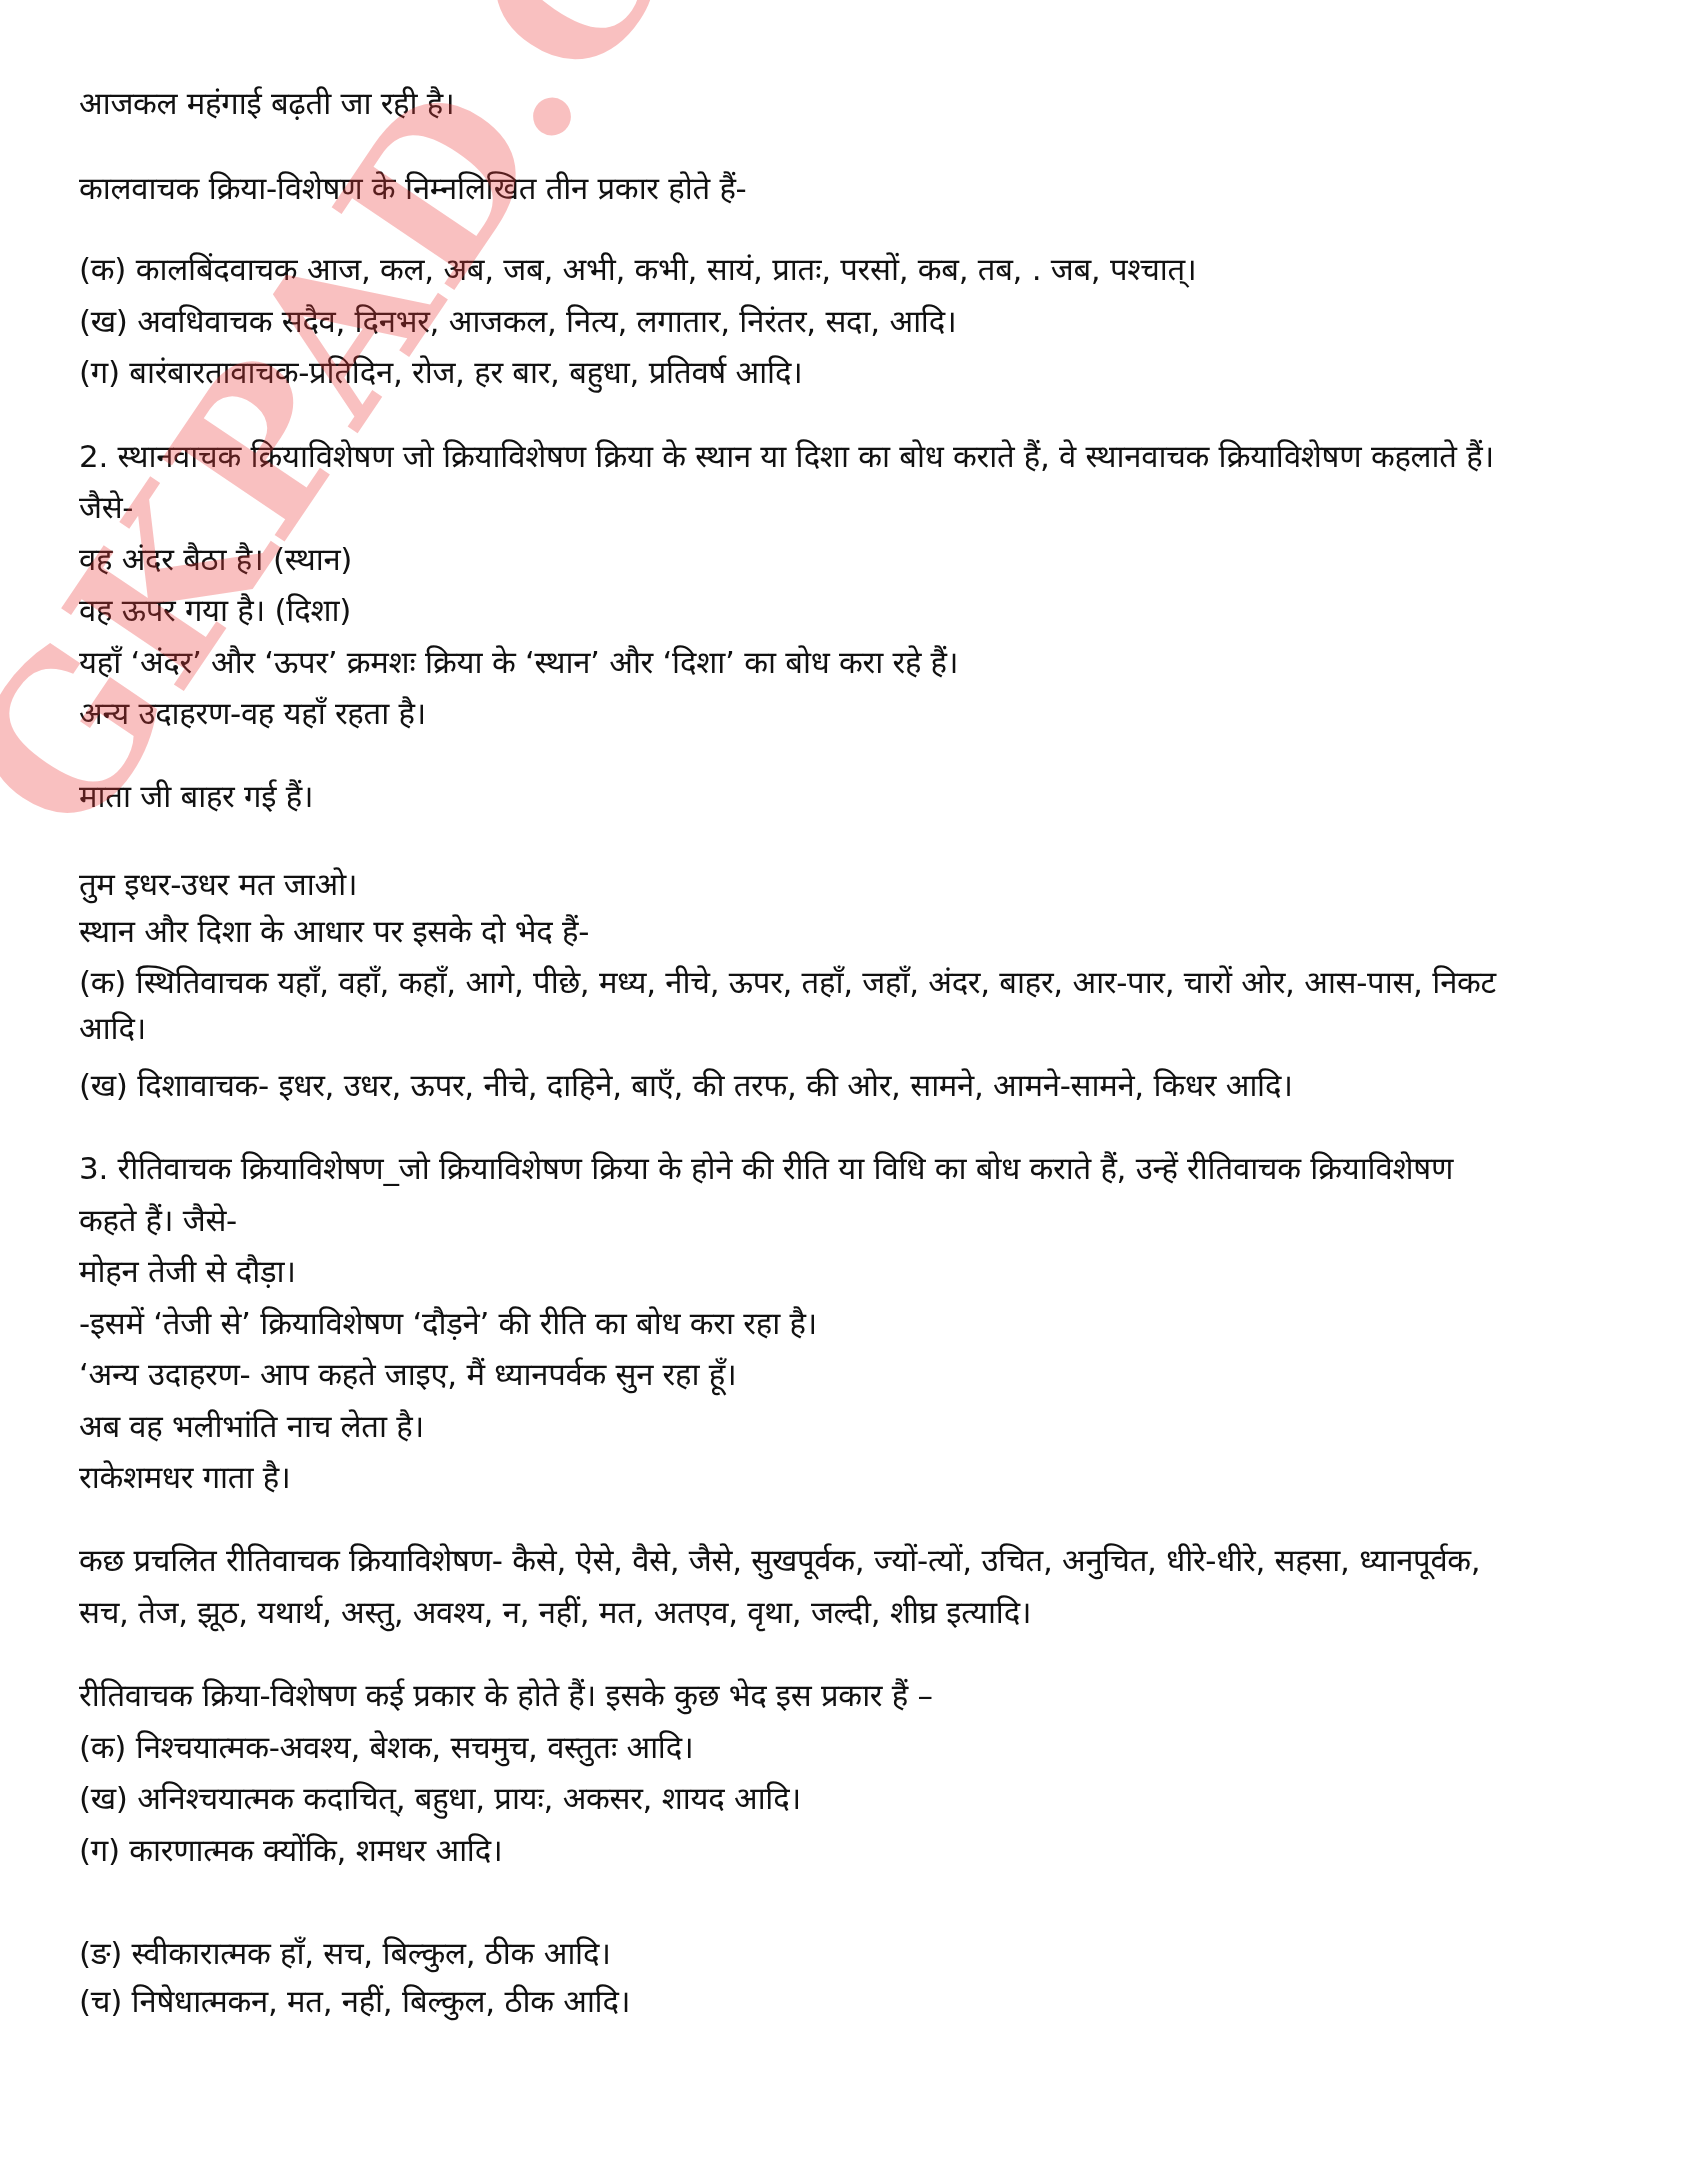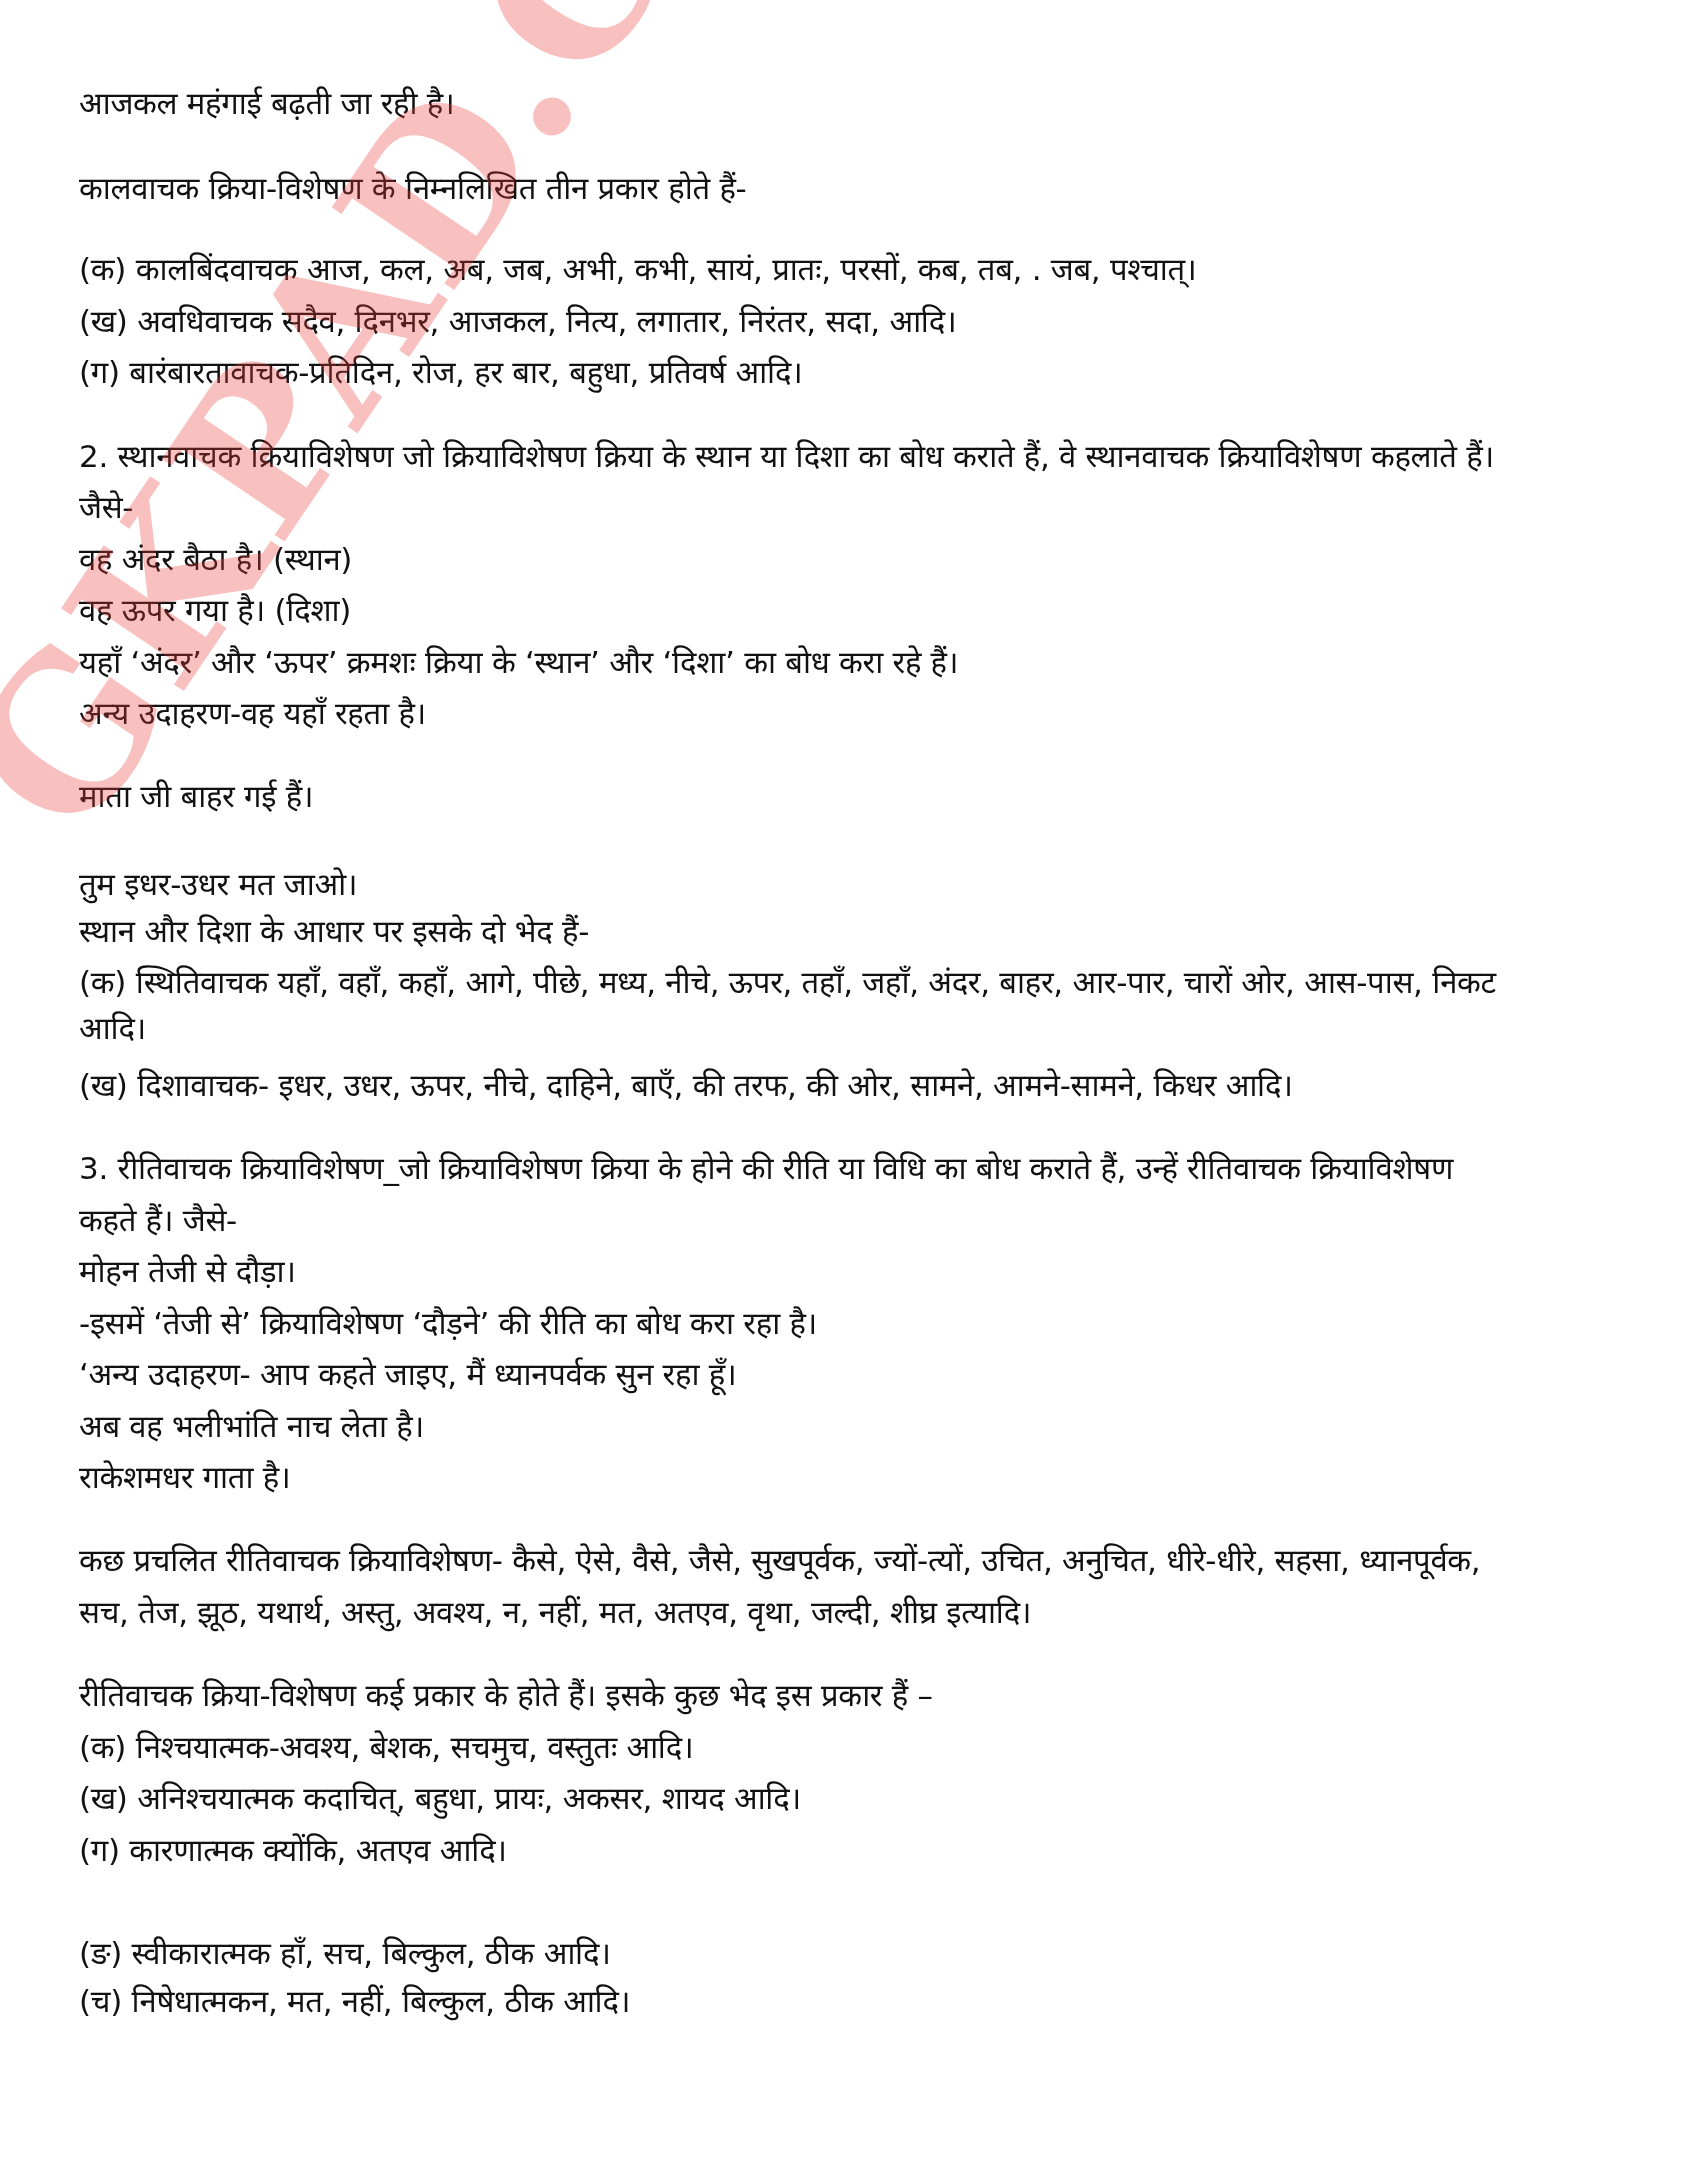--- a/index.html
+++ b/index.html
@@ -57,19 +57,19 @@
   <div class="line" style="top:1354px">‘अन्य उदाहरण- आप कहते जाइए, मैं ध्यानपर्वक सुन रहा हूँ।</div>
   <div class="line" style="top:1406px">अब वह भलीभांति नाच लेता है।</div>
   <div class="line" style="top:1457px">राकेशमधर गाता है।</div>
 
   <div class="line" style="top:1540px">कछ प्रचलित रीतिवाचक क्रियाविशेषण- कैसे, ऐसे, वैसे, जैसे, सुखपूर्वक, ज्यों-त्यों, उचित, अनुचित, धीरे-धीरे, सहसा, ध्यानपूर्वक,</div>
   <div class="line" style="top:1592px">सच, तेज, झूठ, यथार्थ, अस्तु, अवश्य, न, नहीं, मत, अतएव, वृथा, जल्दी, शीघ्र इत्यादि।</div>
 
   <div class="line" style="top:1675px">रीतिवाचक क्रिया-विशेषण कई प्रकार के होते हैं। इसके कुछ भेद इस प्रकार हैं –</div>
   <div class="line" style="top:1778px">(ख) अनिश्चयात्मक कदाचित्, बहुधा, प्रायः, अकसर, शायद आदि।</div>
   <div class="line" style="top:1727px">(क) निश्चयात्मक-अवश्य, बेशक, सचमुच, वस्तुतः आदि।</div>
-  <div class="line" style="top:1830px">(ग) कारणात्मक क्योंकि, अतएव आदि।</div>
+  <div class="line" style="top:1830px">(ग) कारणात्मक क्योंकि, शमधर आदि।</div>
   <div class="line" style="top:1933px">(ङ) स्वीकारात्मक हाँ, सच, बिल्कुल, ठीक आदि।</div>
   <div class="line" style="top:1981px">(च) निषेधात्मकन, मत, नहीं, बिल्कुल, ठीक आदि।</div>
 
   <div class="watermark">GKPAD.COM</div>
 </div>
 
 
 </body></html>

